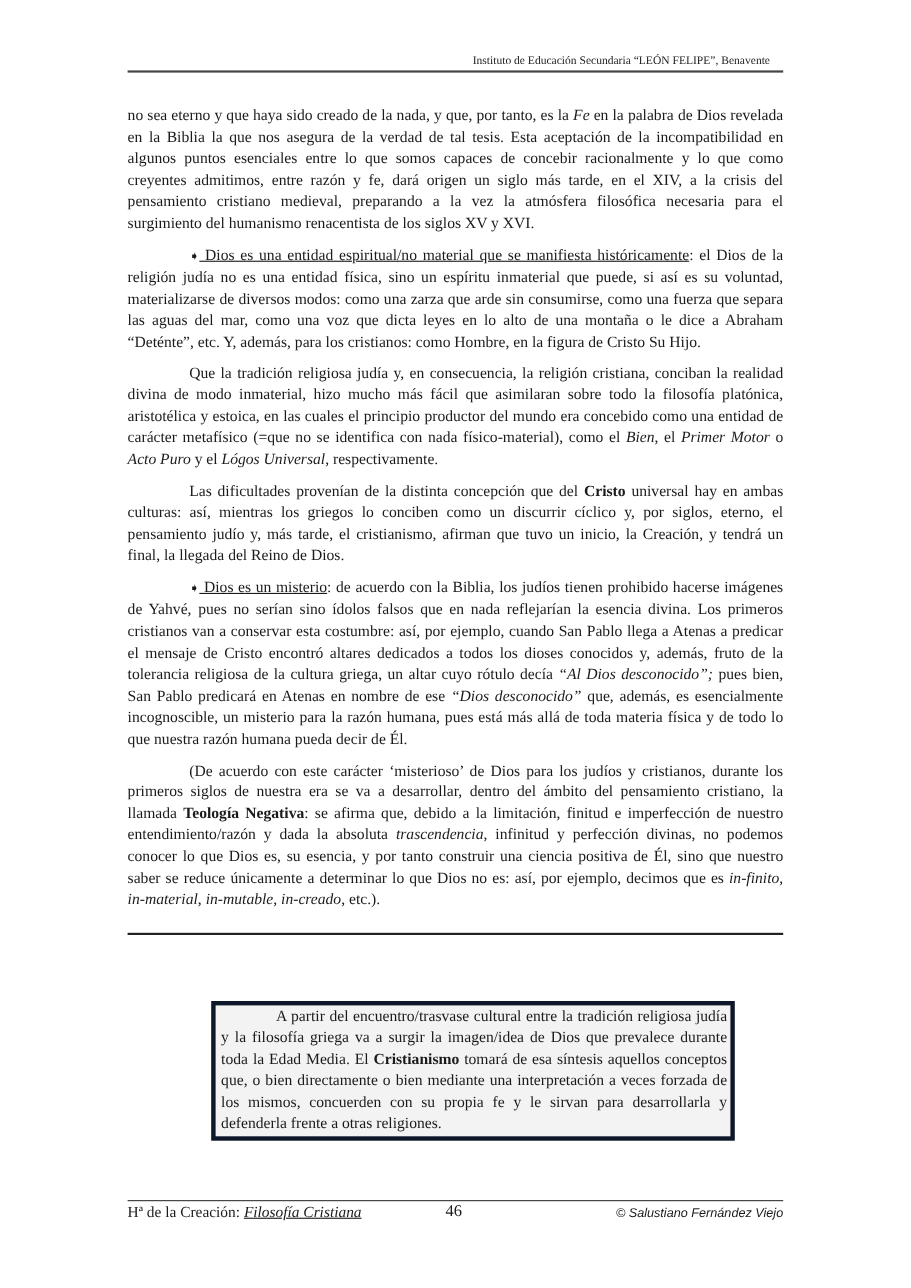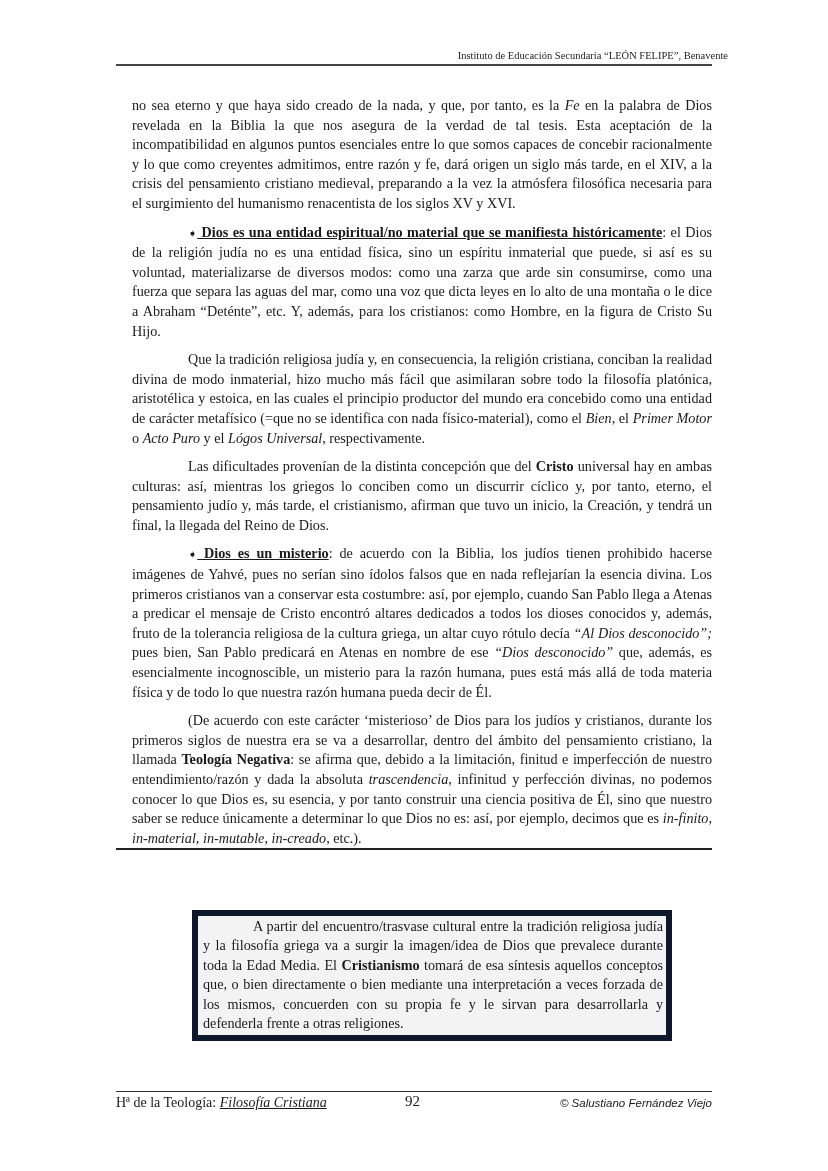--- a/index.html
+++ b/index.html
@@ -1,27 +1,27 @@
 <!DOCTYPE html>
 <html><head>
 <meta charset="utf-8">
 <style>
   html, body { margin: 0; padding: 0; background: #ffffff; }
   body { width: 828px; height: 1171px; position: relative; overflow: hidden;
          font-family: "Liberation Serif", serif; color: #1a1a1a; }
-  .header-text { position: absolute; left: 132px; top: 50px; width: 596px; text-align: right;
+  .header-text { position: absolute; left: 104px; top: 50px; width: 596px; text-align: right;
                  font-size: 10.5px; color: #222; }
   .header-rule { position: absolute; left: 116px; top: 64px; width: 596px; height: 2px; background: #444; }
   .body { position: absolute; left: 116px; top: 96px; width: 596px; font-size: 14.2px; line-height: 19.6px; }
-  .body p { margin: 0 0 9px 16px; text-align: justify; }
+  .body p { margin: 0 0 9px 0; text-align: justify; }
   .indent { text-indent: 56px; }
-  .u { text-decoration: underline; font-weight: bold; }
+  .u { text-decoration: underline; }
   .bullet { font-size: 11px; }
   .mid-rule { position: absolute; left: 116px; top: 848px; width: 596px; height: 2px; background: #222; }
-  .box { position: absolute; left: 192px; top: 910px; width: 460px; border: 6px solid #0f172a;
+  .box { position: absolute; left: 192px; top: 910px; width: 460px; border: 4px solid #0f172a;
          background: #f3f3f3; padding: 1px 3px 2px 5px; font-size: 14.2px; line-height: 19.4px;
          text-align: justify; }
   .footer-rule { position: absolute; left: 116px; top: 1091px; width: 596px; height: 1px; background: #333; }
   .footer-left { position: absolute; left: 116px; top: 1095px; font-size: 14px; }
   .footer-title { font-style: italic; text-decoration: underline; }
   .footer-page { position: absolute; left: 405px; top: 1093px; font-size: 15px; }
   .footer-right { position: absolute; right: 116px; top: 1097px; font-family: Liberation Sans, sans-serif;
                   font-style: italic; font-size: 11.5px; }
 </style>
 </head>
@@ -30,27 +30,27 @@
 <div class="header-text">Instituto de Educación Secundaria “LEÓN FELIPE”, Benavente</div>
 <div class="header-rule"></div>
 
 <div class="body">
   <p><span>no sea eterno y que haya sido creado de la nada, y que, por tanto, es la </span><em>Fe</em><span> en la palabra de Dios revelada en la Biblia la que nos asegura de la verdad de tal tesis. Esta aceptación de la incompatibilidad en algunos puntos esenciales entre lo que somos capaces de concebir racionalmente y lo que como creyentes admitimos, entre razón y fe, dará origen un siglo más tarde, en el XIV, a la crisis del pensamiento cristiano medieval, preparando a la vez la atmósfera filosófica necesaria para el surgimiento del humanismo renacentista de los siglos XV y XVI.</span></p>
 
   <p class="indent"><span class="bullet">➧</span><span class="u"> Dios es una entidad espiritual/no material que se manifiesta históricamente</span><span>: el Dios de la religión judía no es una entidad física, sino un espíritu inmaterial que puede, si así es su voluntad, materializarse de diversos modos: como una zarza que arde sin consumirse, como una fuerza que separa las aguas del mar, como una voz que dicta leyes en lo alto de una montaña o le dice a Abraham “Deténte”, etc. Y, además, para los cristianos: como Hombre, en la figura de Cristo Su Hijo.</span></p>
 
   <p class="indent"><span>Que la tradición religiosa judía y, en consecuencia, la religión cristiana, conciban la realidad divina de modo inmaterial, hizo mucho más fácil que asimilaran sobre todo la filosofía platónica, aristotélica y estoica, en las cuales el principio productor del mundo era concebido como una entidad de carácter metafísico (=que no se identifica con nada físico-material), como el </span><em>Bien</em><span>, el </span><em>Primer Motor</em><span> o </span><em>Acto Puro</em><span> y el </span><em>Lógos Universal</em><span>, respectivamente.</span></p>
 
-  <p class="indent"><span>Las dificultades provenían de la distinta concepción que del </span><strong>Cristo</strong><span> universal hay en ambas culturas: así, mientras los griegos lo conciben como un discurrir cíclico y, por tanto, eterno, el pensamiento judío y, más tarde, el cristianismo, afirman que tuvo un inicio, la Creación, y tendrá un final, la llegada del Reino de Dios.</span></p>
+  <p class="indent"><span>Las dificultades provenían de la distinta concepción que del </span><strong>Cristo</strong><span> universal hay en ambas culturas: así, mientras los griegos lo conciben como un discurrir cíclico y, por siglos, eterno, el pensamiento judío y, más tarde, el cristianismo, afirman que tuvo un inicio, la Creación, y tendrá un final, la llegada del Reino de Dios.</span></p>
 
   <p class="indent"><span class="bullet">➧</span><span class="u"> Dios es un misterio</span><span>: de acuerdo con la Biblia, los judíos tienen prohibido hacerse imágenes de Yahvé, pues no serían sino ídolos falsos que en nada reflejarían la esencia divina. Los primeros cristianos van a conservar esta costumbre: así, por ejemplo, cuando San Pablo llega a Atenas a predicar el mensaje de Cristo encontró altares dedicados a todos los dioses conocidos y, además, fruto de la tolerancia religiosa de la cultura griega, un altar cuyo rótulo decía </span><em>“Al Dios desconocido”;</em><span> pues bien, San Pablo predicará en Atenas en nombre de ese </span><em>“Dios desconocido”</em><span> que, además, es esencialmente incognoscible, un misterio para la razón humana, pues está más allá de toda materia física y de todo lo que nuestra razón humana pueda decir de Él.</span></p>
 
   <p class="indent"><span>(De acuerdo con este carácter ‘misterioso’ de Dios para los judíos y cristianos, durante los primeros siglos de nuestra era se va a desarrollar, dentro del ámbito del pensamiento cristiano, la llamada </span><strong>Teología Negativa</strong><span>: se afirma que, debido a la limitación, finitud e imperfección de nuestro entendimiento/razón y dada la absoluta </span><em>trascendencia</em><span>, infinitud y perfección divinas, no podemos conocer lo que Dios es, su esencia, y por tanto construir una ciencia positiva de Él, sino que nuestro saber se reduce únicamente a determinar lo que Dios no es: así, por ejemplo, decimos que es </span><em>in-finito</em><span>, </span><em>in-material</em><span>, </span><em>in-mutable</em><span>, </span><em>in-creado</em><span>, etc.).</span></p>
 </div>
 
 <div class="mid-rule"></div>
 
 <div class="box"><span style="display:inline-block;width:50px"></span><span>A partir del encuentro/trasvase cultural entre la tradición religiosa judía y la filosofía griega va a surgir la imagen/idea de Dios que prevalece durante toda la Edad Media. El </span><strong>Cristianismo</strong><span> tomará de esa síntesis aquellos conceptos que, o bien directamente o bien mediante una interpretación a veces forzada de los mismos, concuerden con su propia fe y le sirvan para desarrollarla y defenderla frente a otras religiones.</span></div>
 
 <div class="footer-rule"></div>
-<div class="footer-left"><span>Hª de la Teología: </span><span class="footer-title">Filosofía Cristiana</span></div>
-<div class="footer-page">92</div>
+<div class="footer-left"><span>Hª de la Creación: </span><span class="footer-title">Filosofía Cristiana</span></div>
+<div class="footer-page">46</div>
 <div class="footer-right">© Salustiano Fernández Viejo</div>
 
 </body></html>

